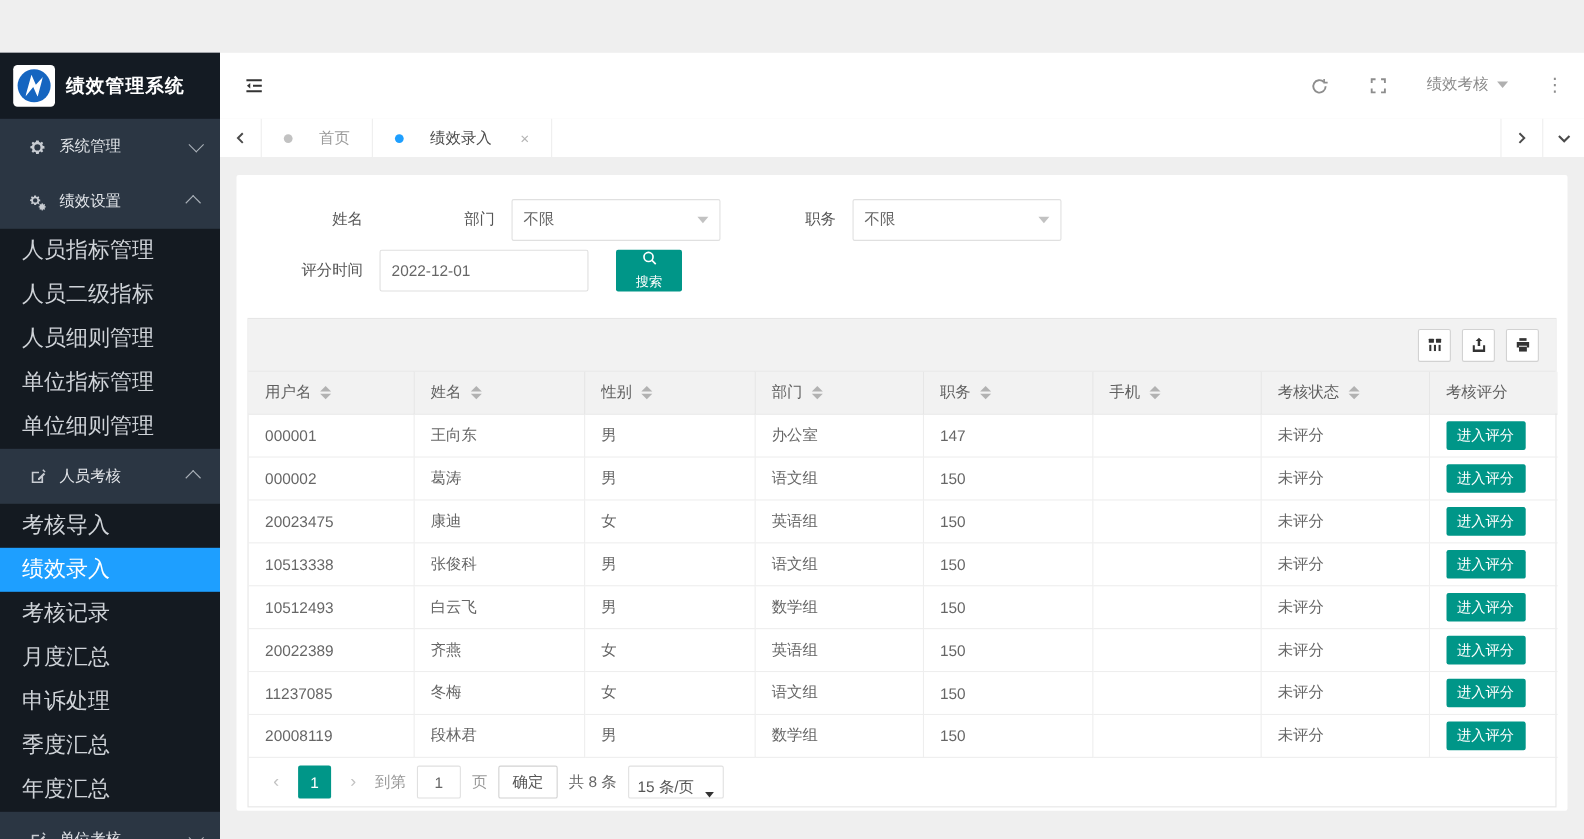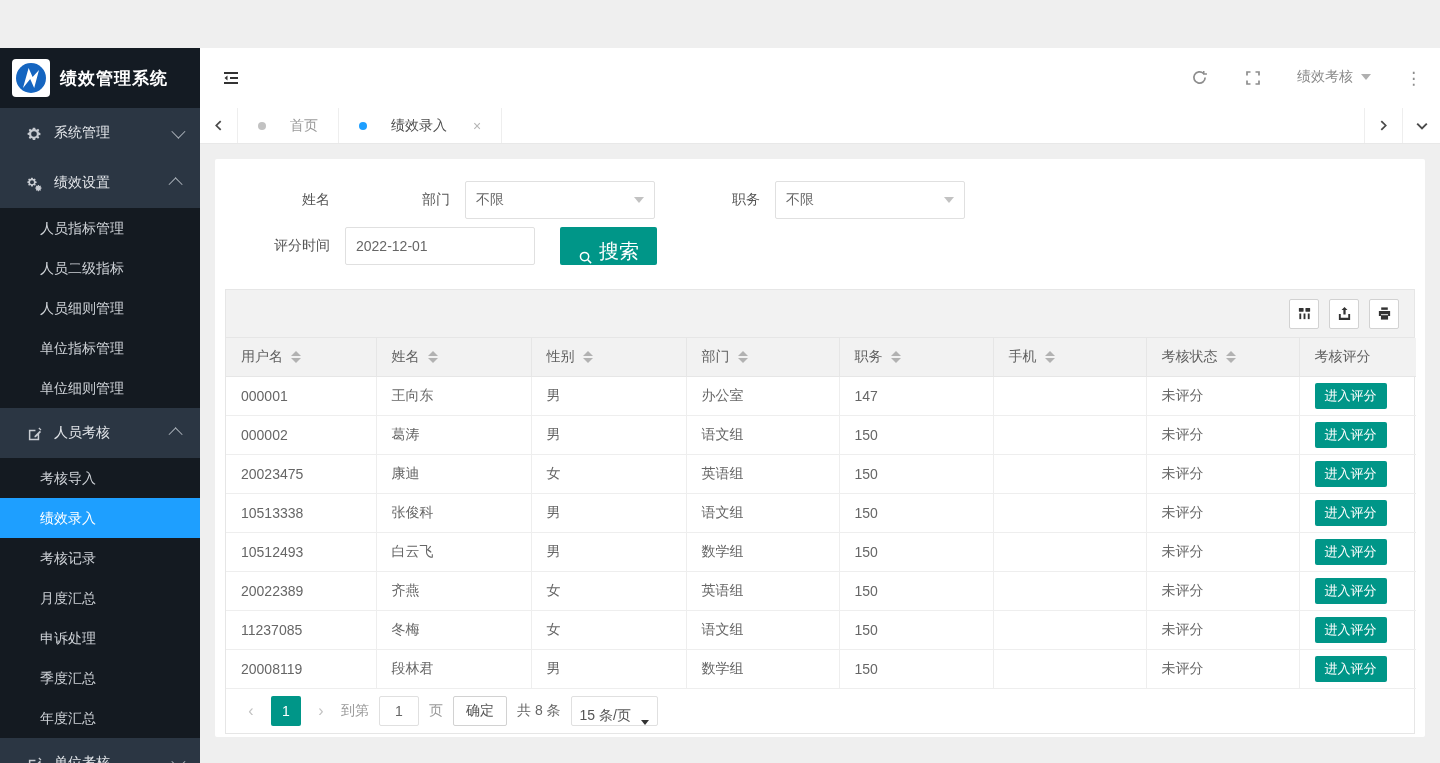--- a/index.html
+++ b/index.html
@@ -20,21 +20,21 @@
      background:#fff; clip-path:polygon(0 100%, 35% 0, 60% 45%, 100% 10%, 70% 100%, 45% 55%); }
   .logo-title { font-size:17px; font-weight:bold; color:#fff; letter-spacing:1px; }
 
   .nav-group { height:50px; display:flex; align-items:center; padding:0 18px 0 24px; cursor:pointer; }
   .nav-group .gi { width:20px; text-align:center; margin-right:10px; color:#c8ccd2; font-size:15px; }
   .nav-group .gl { flex:1; font-size:14px; color:#e3e6ea; }
   .chev { width:10px; height:10px; border-right:1.6px solid #aab1b9; border-bottom:1.6px solid #aab1b9; }
   .chev.down { transform:rotate(45deg) translateY(-2px); }
   .chev.up { transform:rotate(-135deg) translateY(-2px); }
   .submenu { background:#141a21; }
-  .sub-item { height:40px; line-height:40px; padding-left:40px; color:#cfd3d8; font-size:14px; cursor:pointer; }
+  .sub-item { height:40px; line-height:40px; padding-left:20px; color:#cfd3d8; font-size:20px; cursor:pointer; }
   .sub-item.active { background:#1e9fff; color:#fff; }
   .edit-icon-svg, .gear-svg { display:inline-block; vertical-align:middle; }
 
   
   .header { height:60px; background:#fff; display:flex; align-items:center; padding:0 18px; }
   .collapse-btn { width:26px; height:26px; display:flex; align-items:center; justify-content:center; cursor:pointer; color:#333; }
   .header-right { margin-left:auto; display:flex; align-items:flex-start; gap:34px; color:#878787; }
   .hicon { width:20px; height:20px; cursor:pointer; color:#8d8d8d; display:flex; align-items:center; justify-content:center; }
   .user-switch { display:flex; align-items:center; gap:8px; cursor:pointer; font-size:14px; color:#8a8a8a; }
   .caret-down { width:0; height:0; border-left:5px solid transparent; border-right:5px solid transparent; border-top:6px solid #b0b0b0; }
@@ -59,21 +59,21 @@
   .card { background:#fff; border-radius:2px; width:1210px; height:578px; padding:22px 10px 0 10px; }
 
   
   .form-row { display:flex; align-items:center; margin-bottom:8px; }
   .f-label { width:120px; text-align:right; padding-right:15px; color:#555; font-size:14px; }
   .f-input { width:190px; height:38px; border:1px solid #e0e0e0; border-radius:2px; padding:0 10px; font-size:14px; color:#666; font-family:inherit; }
   .f-input::placeholder { color:#b9b9b9; }
   .f-select { width:190px; height:38px; border:1px solid #e0e0e0; border-radius:2px; padding:0 10px; display:flex; align-items:center; color:#666; cursor:pointer; background:#fff; }
   .f-select .sel-caret { margin-left:auto; width:0; height:0; border-left:5px solid transparent; border-right:5px solid transparent; border-top:6px solid #c2c2c2; }
   .search-btn { margin-left:25px; height:38px; padding:0 18px; background:#009688; color:#fff; border:none; border-radius:2px;
-     font-size:20px; display:flex; align-items:flex-end; gap:6px; cursor:pointer; font-family:inherit; }
+     font-size:12px; display:flex; align-items:center; gap:6px; cursor:pointer; font-family:inherit;flex-direction:column; }
 
   
   .table-block { margin-top:24px; border:1px solid #e6e6e6; }
   .tb-toolbar { height:48px; background:#f2f2f2; border-bottom:1px solid #e6e6e6; display:flex; align-items:center; justify-content:flex-end; padding:0 15px; gap:10px; }
   .tool-btn { width:30px; height:30px; background:#fff; border:1px solid #d2d2d2; border-radius:2px; display:flex; align-items:center; justify-content:center; color:#333; cursor:pointer; }
 
   table.grid { width:100%; border-collapse:collapse; table-layout:fixed; }
   table.grid th { background:#f2f2f2; height:38px; font-weight:normal; color:#5f5f5f; text-align:left; padding-left:15px;
      border-right:1px solid #e6e6e6; border-bottom:1px solid #e6e6e6; font-size:14px; }
   table.grid th:last-child { border-right:none; }

